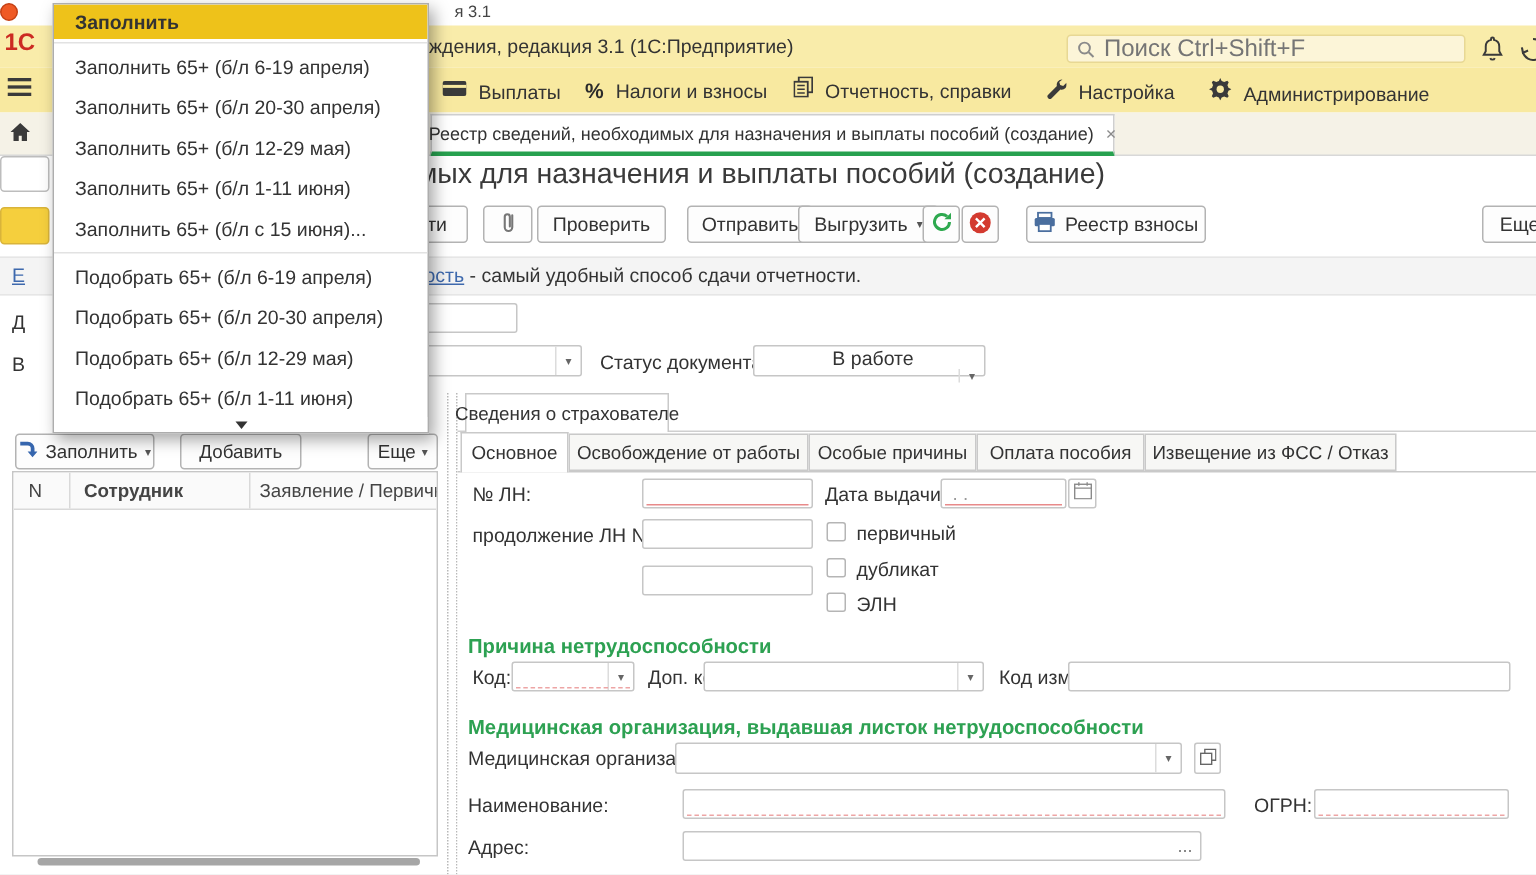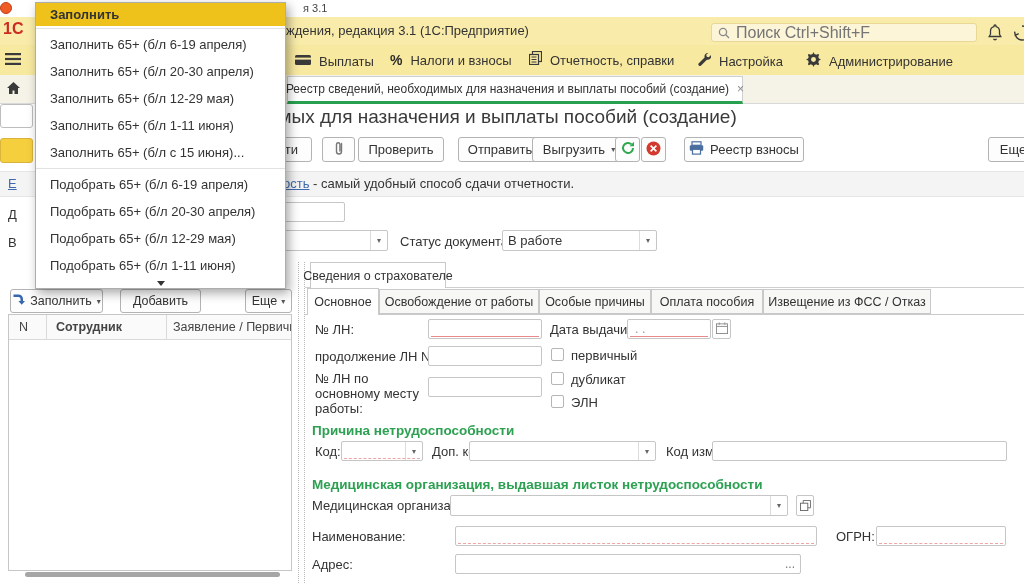--- a/index.html
+++ b/index.html
@@ -184,21 +184,21 @@
   </div>
 
   <div class="lbl" style="left:8px;top:207px;">Д</div>
   <div class="inp" style="left:268px;top:202px;width:77px;"></div>
 
   <div class="lbl" style="left:8px;top:235px;">В</div>
   <div class="inp combo" style="left:268px;top:230px;width:120px;height:21px;">
     <span class="arr">▾</span>
   </div>
   <div class="lbl" style="left:400px;top:234px;">Статус документа:</div>
-  <div class="inp combo" style="left:502px;top:230px;width:155px;height:21px;padding-left:5px;">
+  <div class="inp combo" style="left:502px;top:230px;width:155px;height:21px;padding-left:5px;flex-direction:column;">
     <span style="font-size:13px;">В работе</span>
     <span class="arr">▾</span>
   </div>
 
   <div class="btn sm" style="left:10px;top:289px;width:93px;gap:5px;">
     <span><svg width="13" height="13" viewBox="0 0 13 13">
           <path d="M1.5 1.5h5A4.5 4.5 0 0 1 11 6v2h2l-3.3 3.8L6.4 8h2.1V6A2 2 0 0 0 6.5 4h-5z" fill="#3666ae"></path>
         </svg></span>
     <span>Заполнить</span>
     <span class="caret">▾</span>
@@ -260,21 +260,20 @@
           <line x1="3.5" y1="0.5" x2="3.5" y2="3" stroke="#8a8a8a"></line>
           <line x1="9.5" y1="0.5" x2="9.5" y2="3" stroke="#8a8a8a"></line>
         </svg></span>
   </div>
 
   <div class="lbl" style="left:315px;top:349px;">продолжение ЛН №:</div>
   <div class="inp" style="left:428px;top:346px;width:114px;"></div>
   <div class="chk" style="left:551px;top:348px;"></div>
   <div class="lbl" style="left:571px;top:348px;">первичный</div>
 
-  <div class="lbl" style="left:315px;top:371px;width:110px;white-space:normal;line-height:15px;">№ ЛН по основному месту работы:</div>
   <div class="inp" style="left:428px;top:377px;width:114px;"></div>
   <div class="chk" style="left:551px;top:372px;"></div>
   <div class="lbl" style="left:571px;top:372px;">дубликат</div>
   <div class="chk" style="left:551px;top:395px;"></div>
   <div class="lbl" style="left:571px;top:395px;">ЭЛН</div>
 
   <div class="grn" style="left:312px;top:423px;">Причина нетрудоспособности</div>
   <div class="lbl" style="left:315px;top:444px;">Код:</div>
   <div class="inp combo reqd" style="left:341px;top:441px;width:82px;">
     <span class="arr">▾</span>

